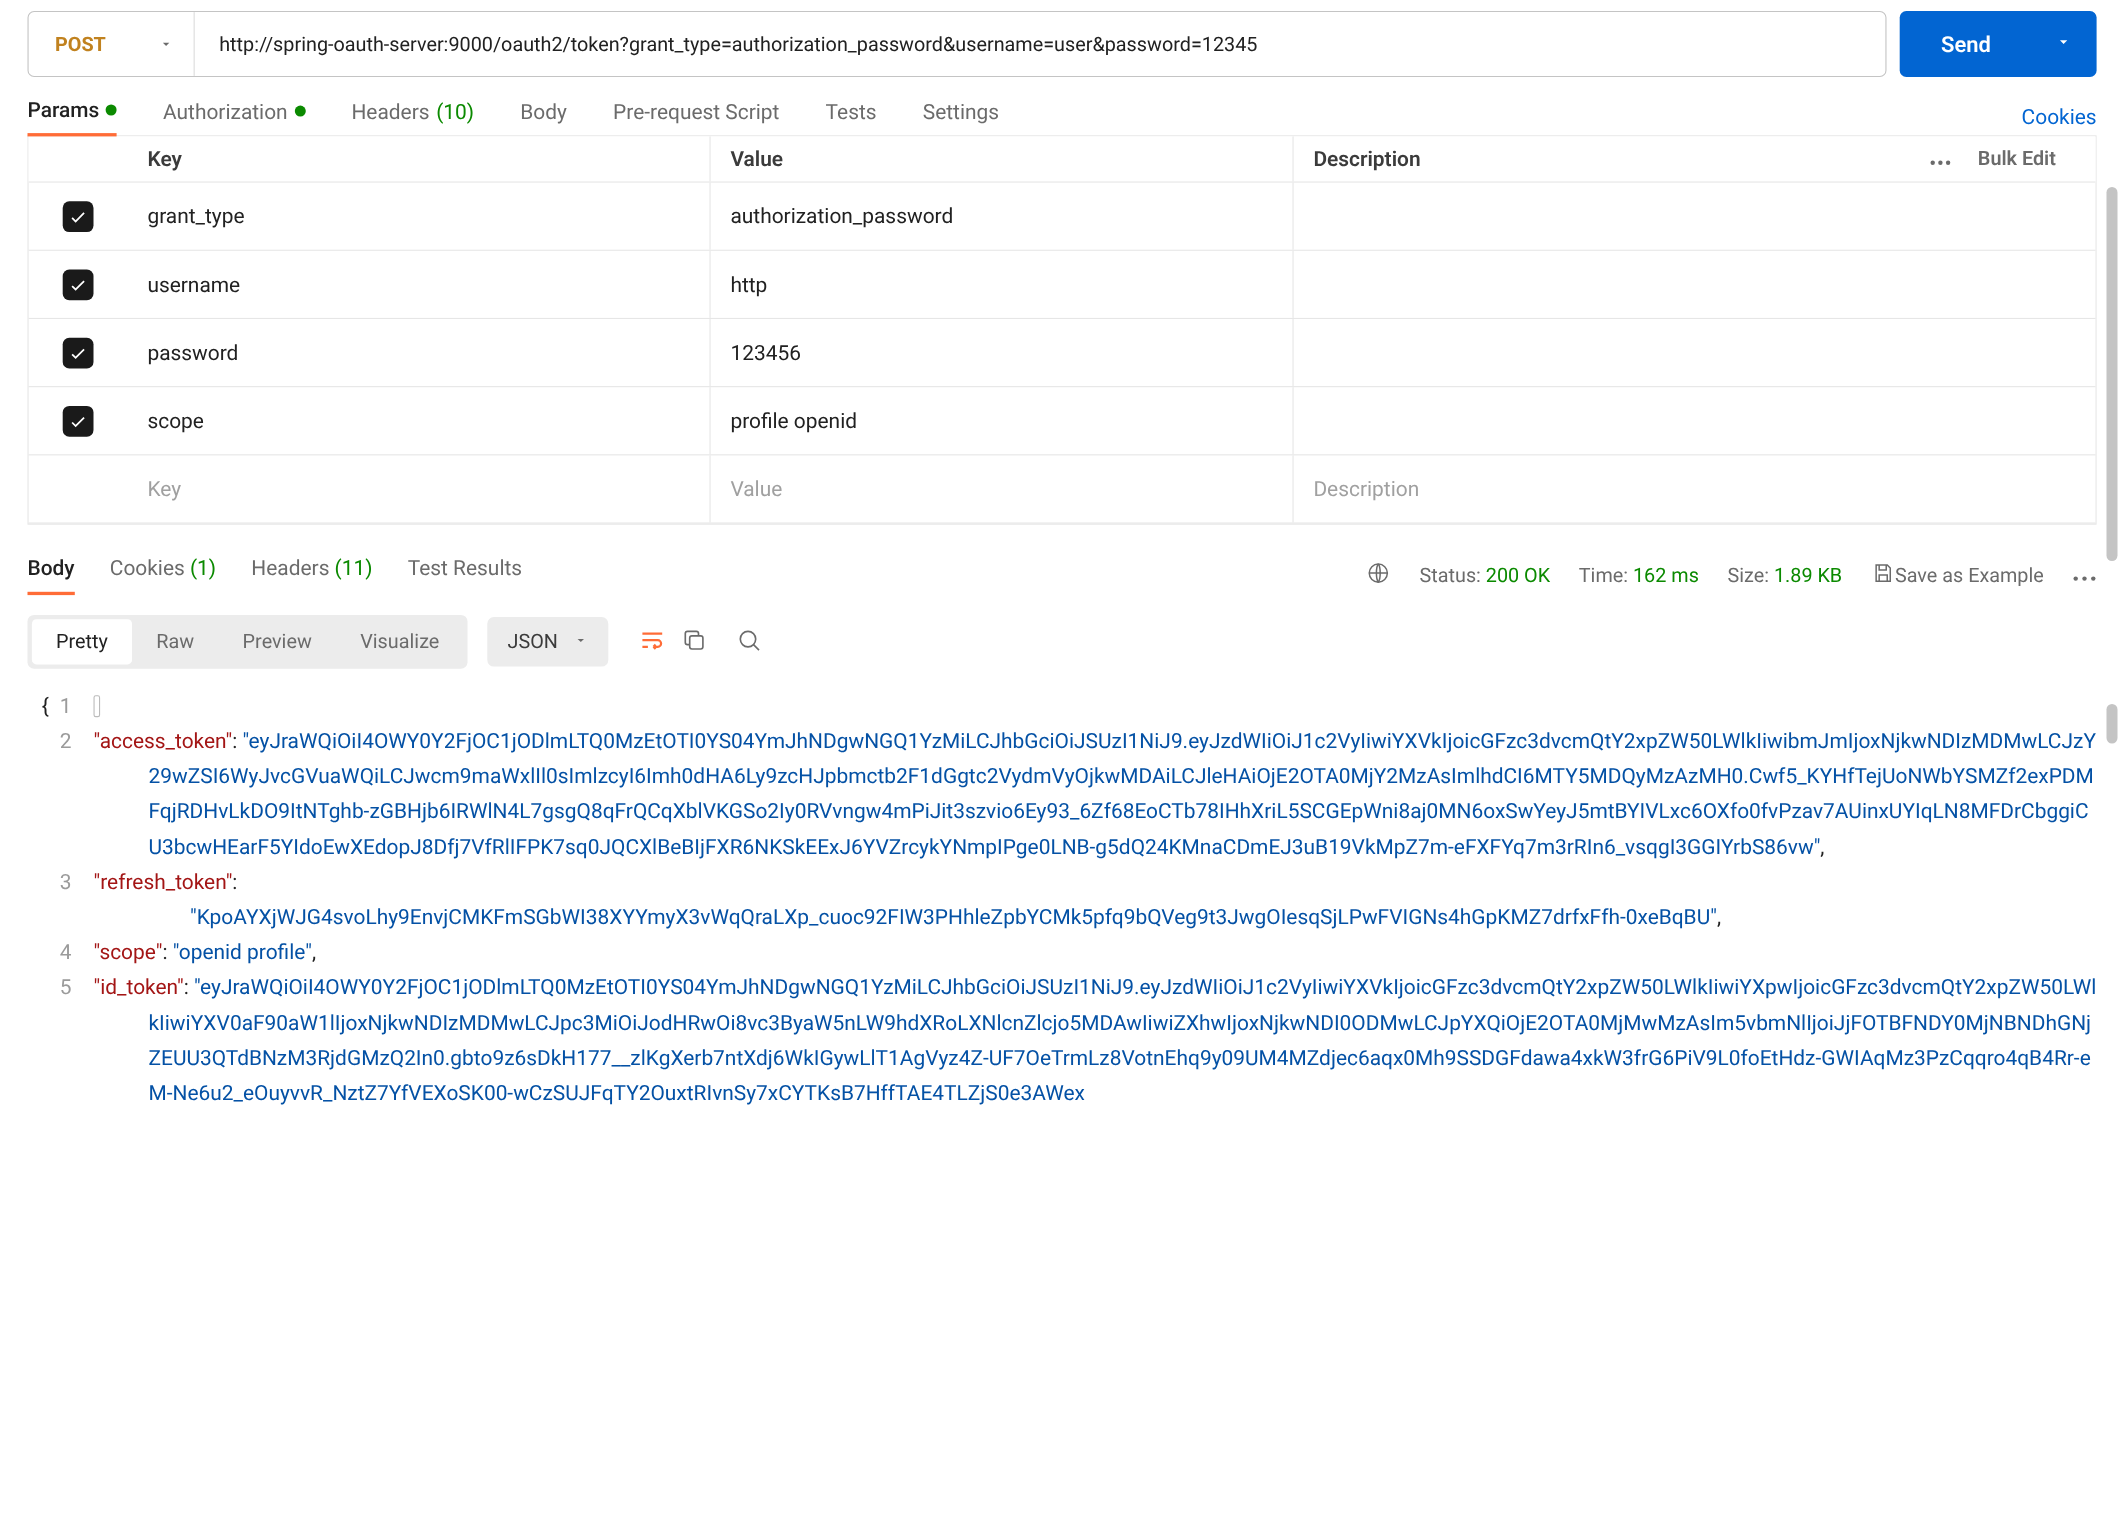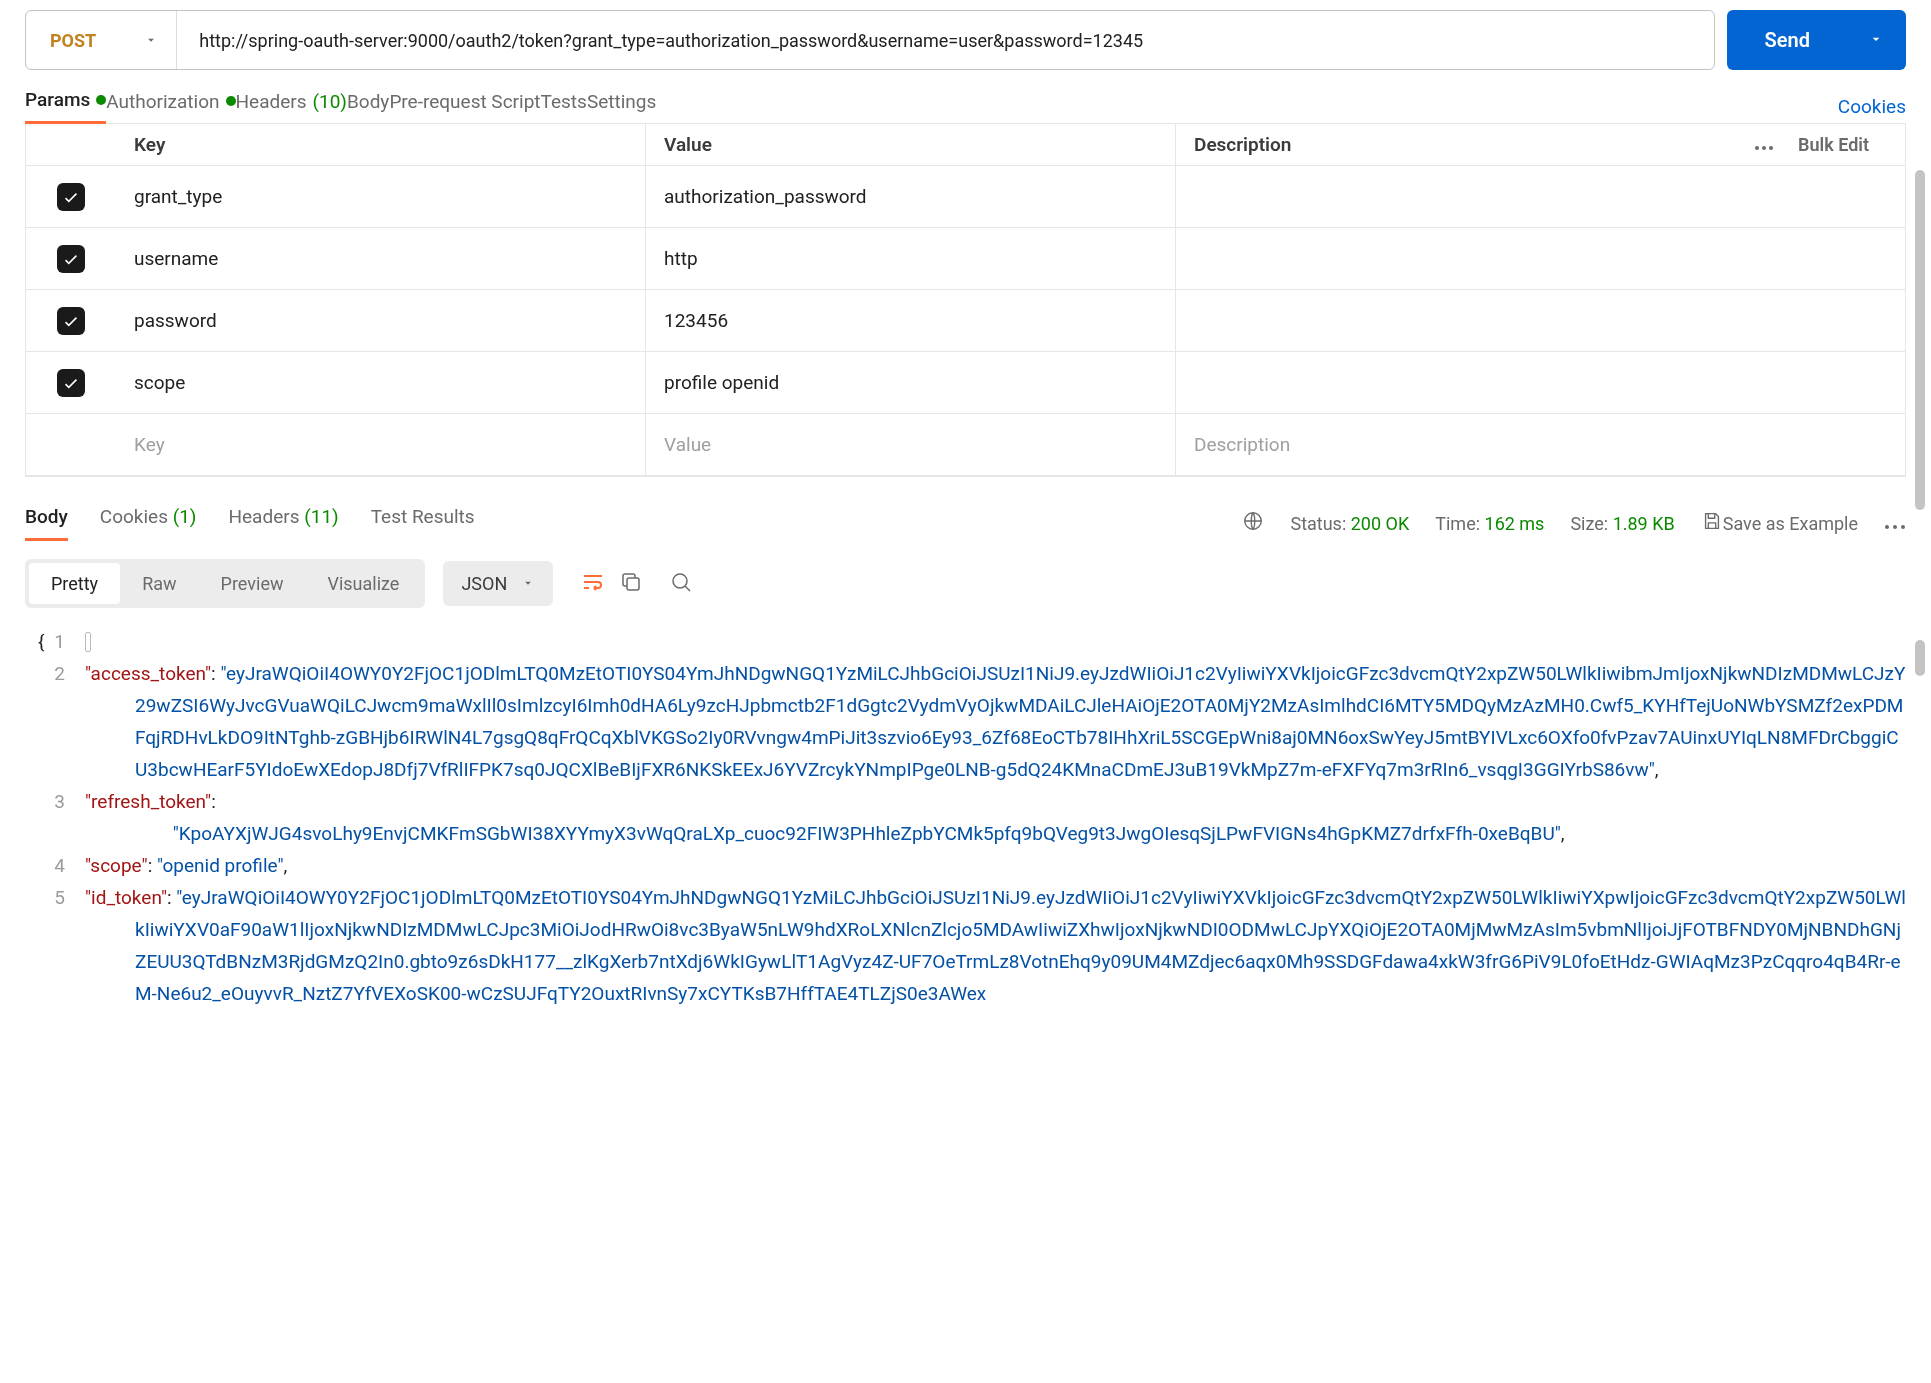--- a/index.html
+++ b/index.html
@@ -12,21 +12,21 @@
 .method-label { color: #c1821f; font-weight: 700; font-size: 18px; }
 .chevron-down { width: 14px; height: 14px; display: inline-block; }
 .chevron-down svg { width: 14px; height: 14px; fill: #6b6b6b; }
 .url-input { flex: 1; border: none; padding: 0 22px; font-size: 18px; color: #212121; outline: none; background: transparent; overflow: hidden; text-overflow: ellipsis; white-space: nowrap; }
 .send-btn { display: flex; align-items: center; background: #0265d2; color: #fff; border-radius: 6px; padding: 0 22px 0 38px; gap: 58px; cursor: pointer; height: 60px; }
 .send-label { font-weight: 600; font-size: 20px; }
 .send-chevron svg { width: 16px; height: 16px; fill: #fff; }
 
 
 .tabs-row { display: flex; justify-content: space-between; align-items: center; margin-bottom: 0; }
-.tabs { display: flex; }
+.tabs { display: flex; gap: 42px; }
 .tab { color: #6b6b6b; font-size: 19px; cursor: pointer; padding-bottom: 10px; display: flex; align-items: center; gap: 6px; }
 .tab.active { color: #212121; border-bottom: 3px solid #ff6c37; font-weight: 500; }
 .dot-green { width: 10px; height: 10px; background: #0b8a00; border-radius: 50%; display: inline-block; }
 .count-green { color: #0b8a00; }
 .cookies-link { color: #0265d2; font-size: 19px; cursor: pointer; }
 
 
 .params-table { border: 1px solid #e6e6e6; border-top: 1px solid #e6e6e6; margin-top: -1px; }
 .params-header, .params-row { display: flex; border-bottom: 1px solid #e6e6e6; }
 .params-header { background: #fff; height: 42px; align-items: center; }

